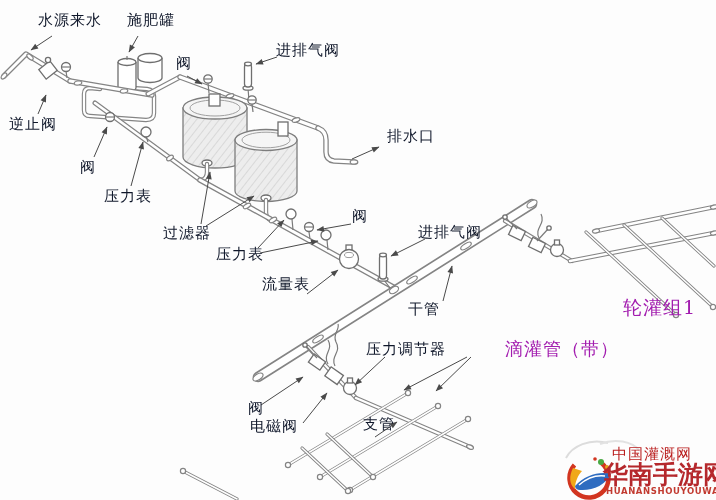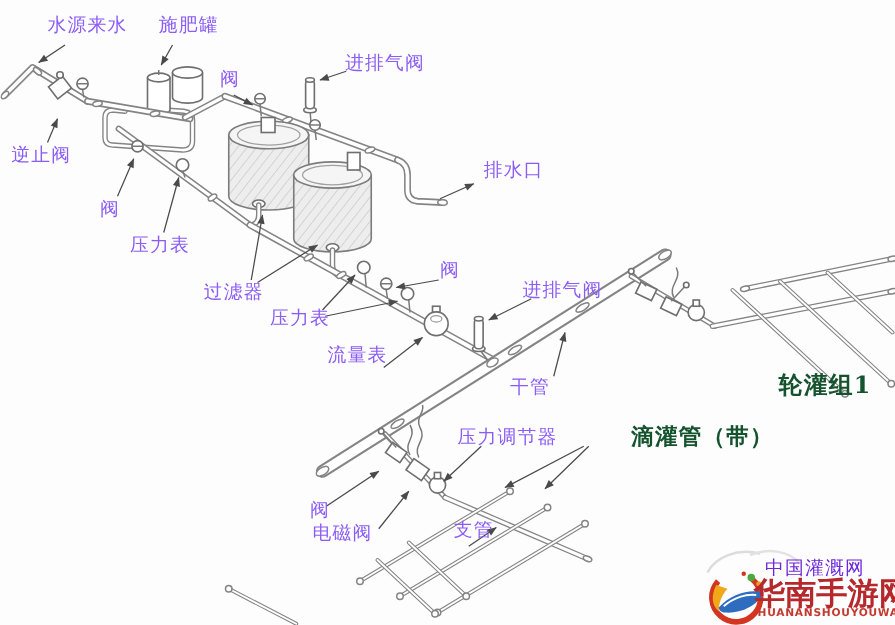--- a/index.html
+++ b/index.html
@@ -1,24 +1,24 @@
 <!DOCTYPE html>
 <html><head>
 <meta charset="utf-8">
 <style>
   html,body{margin:0;padding:0;background:#ffffff;}
   #stage{position:relative;width:716px;height:500px;background:#fdfdfd;overflow:hidden;
          font-family:"DejaVu Sans",sans-serif;}
   #stage svg{position:absolute;left:0;top:0;}
-  .lbl{position:absolute;font-size:15px;color:#8b5cf6;white-space:nowrap;line-height:1.1;
+  .lbl{position:absolute;font-size:15px;color:#0f172a;white-space:nowrap;line-height:1.1;
        letter-spacing:1px;}
-  .lbl-big{position:absolute;font-family:"DejaVu Serif",serif;font-weight:bold;font-size:19px;
-       color:#14532d;white-space:nowrap;letter-spacing:1px;}
+  .lbl-big{position:absolute;font-family:"DejaVu Serif",serif;font-weight:normal;font-size:19px;
+       color:#a21caf;white-space:nowrap;letter-spacing:1px;}
   .lbl-drip{font-size:18px;margin-left:44px;}
-  .wm-faint{position:absolute;font-size:15px;color:#6d28d9;letter-spacing:1px;white-space:nowrap;}
+  .wm-faint{position:absolute;font-size:15px;color:#b91c1c;letter-spacing:1px;white-space:nowrap;}
   .wm-main{position:absolute;font-family:"DejaVu Serif",serif;font-weight:bold;font-size:25px;
        color:#b5282c;letter-spacing:0px;white-space:nowrap;}
   .wm-latin{position:absolute;font-weight:bold;font-size:8.5px;color:#c23a30;letter-spacing:0.6px;
        white-space:nowrap;}
   
   .po{fill:none;stroke:#848484;stroke-linecap:round;stroke-linejoin:round;}
   .pi{fill:none;stroke:#ffffff;stroke-linecap:round;stroke-linejoin:round;}
   .thin{fill:none;stroke:#7a7a7a;stroke-width:1.2;}
   .comp{fill:#ffffff;stroke:#6f6f6f;stroke-width:1.3;}
   .cap{fill:#ffffff;stroke:#848484;stroke-width:1.2;}

